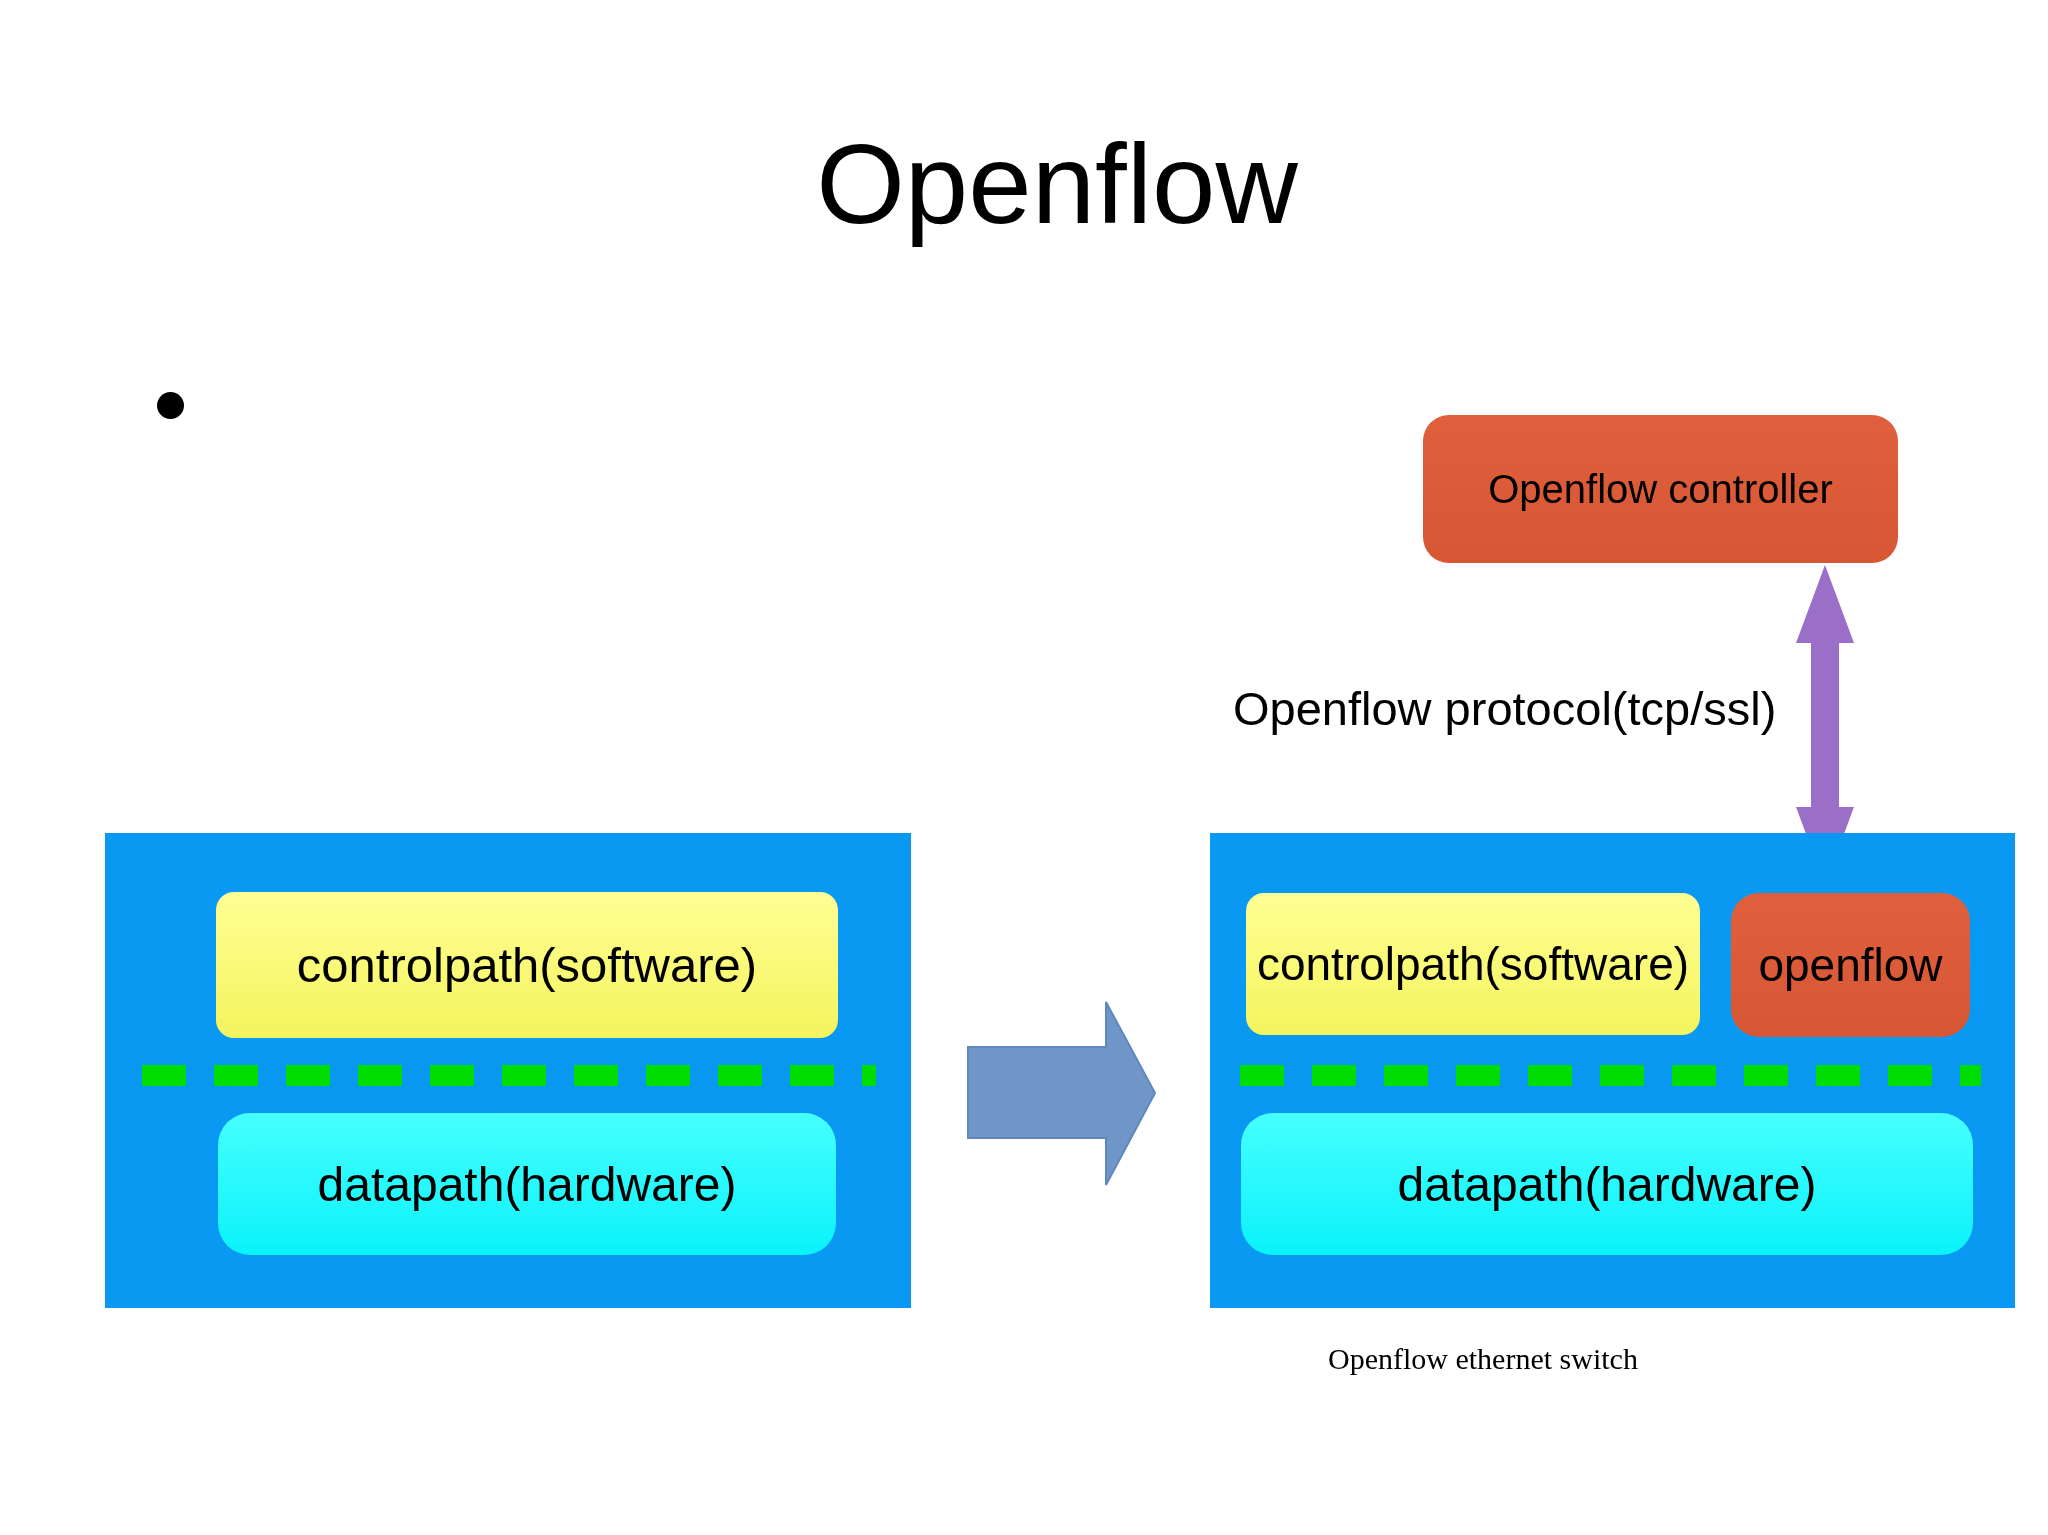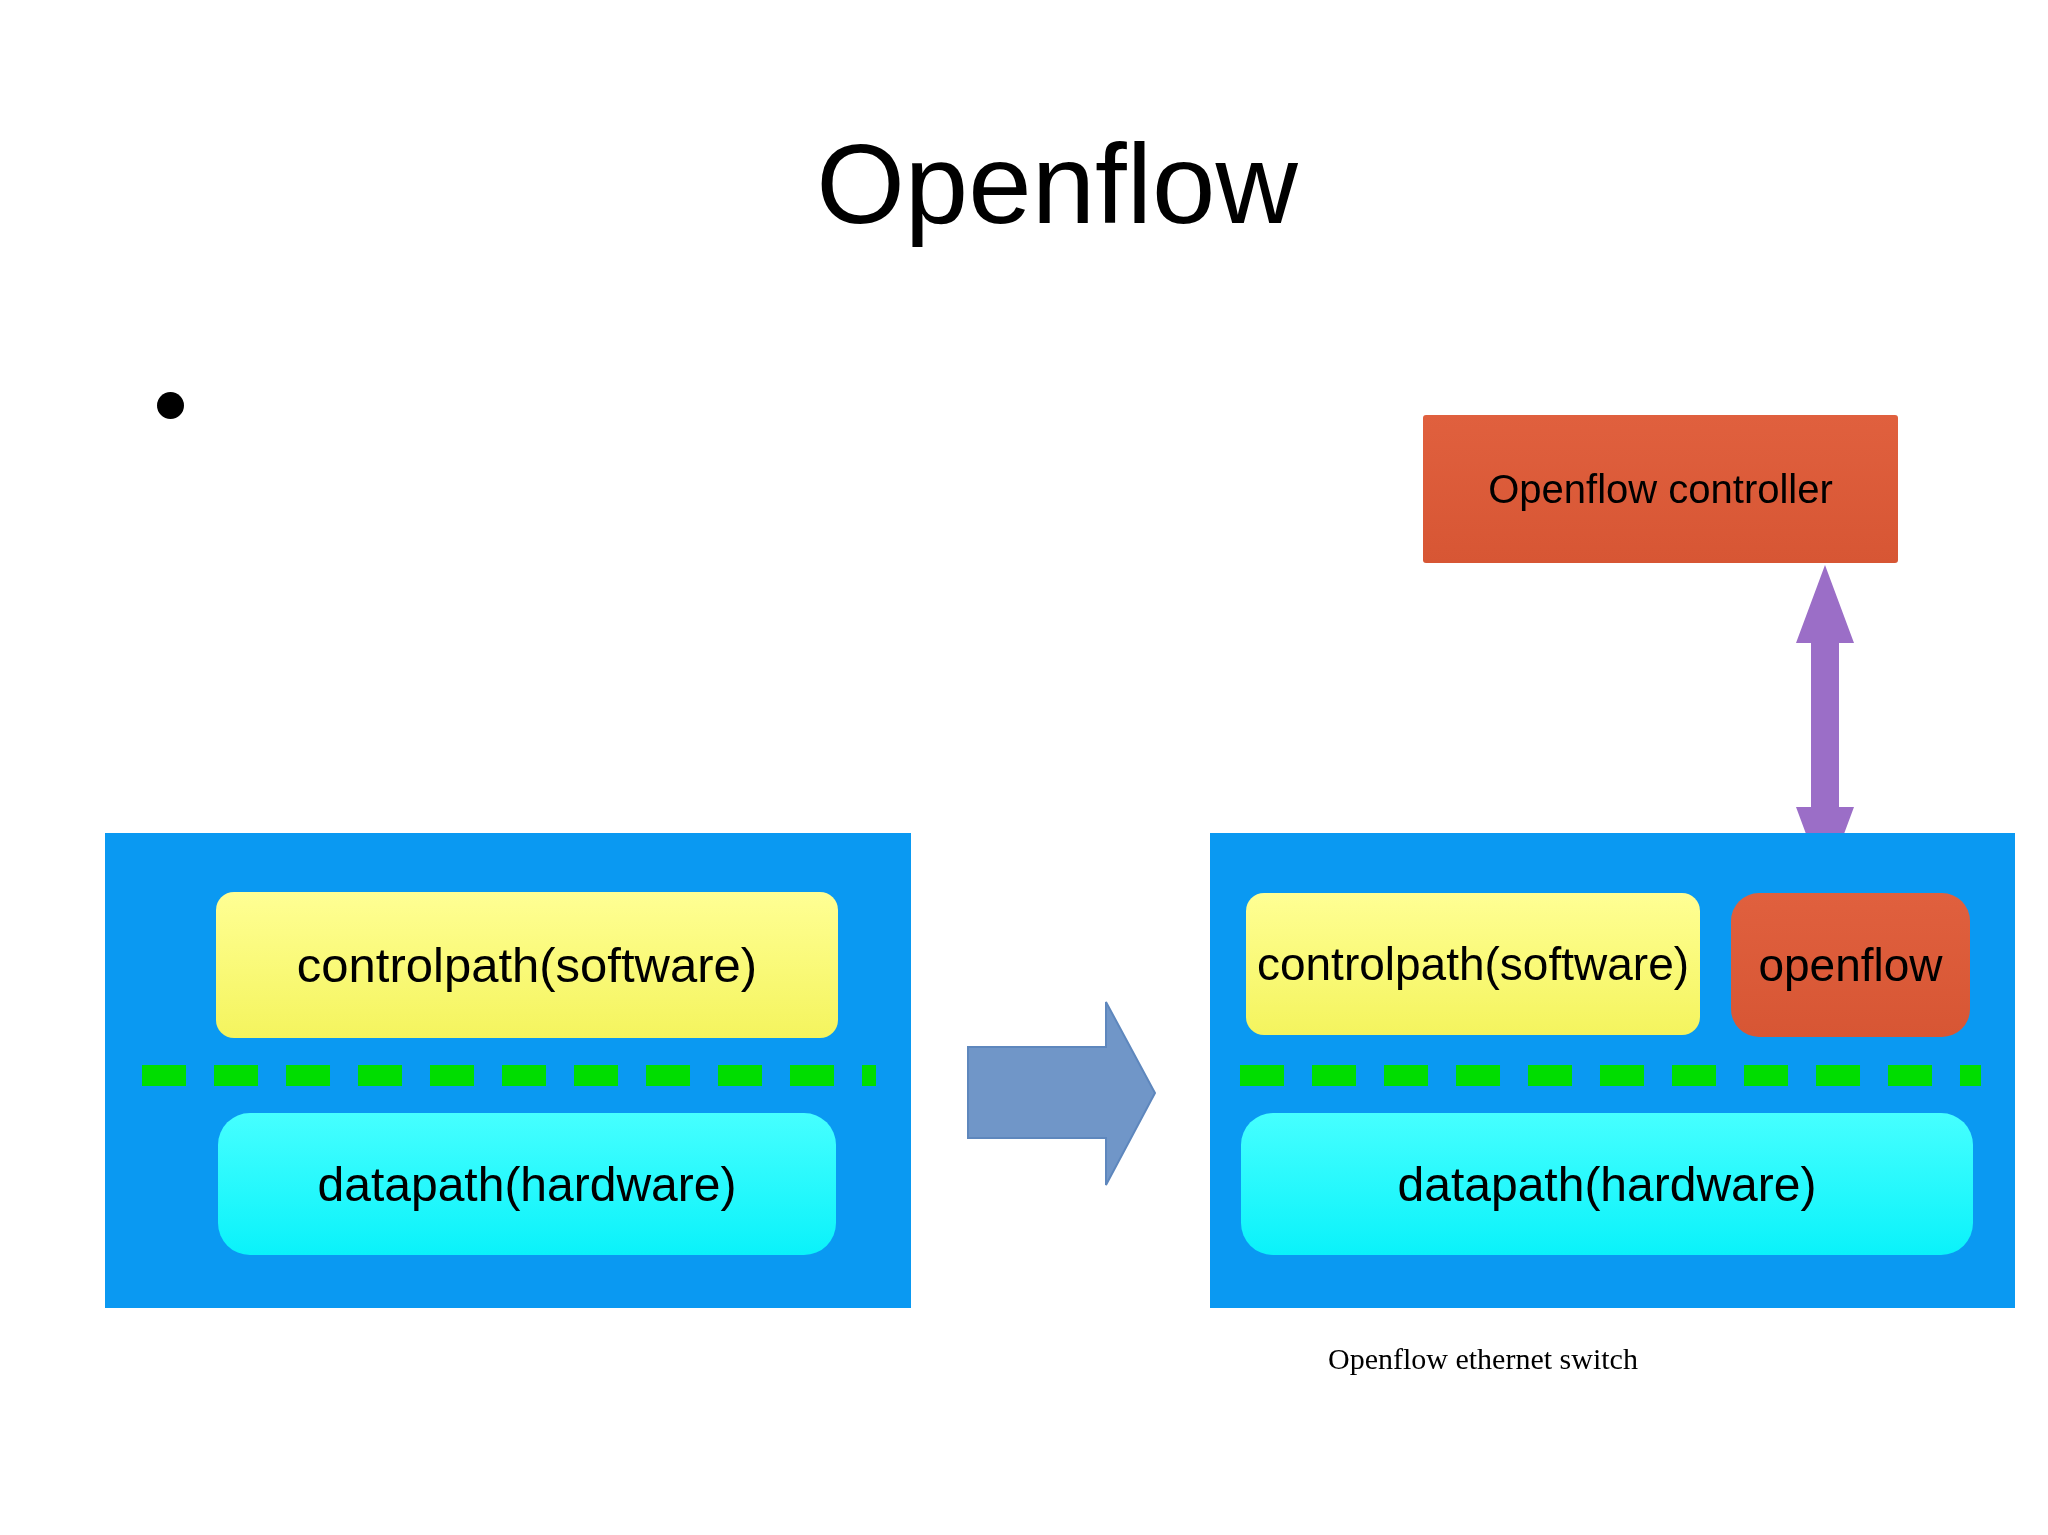--- a/index.html
+++ b/index.html
@@ -25,21 +25,21 @@
   #bullet-text{
     left:192px;top:376px;
     font-size:60px;line-height:1;white-space:nowrap;
   }
   .box{
     display:flex;align-items:center;justify-content:center;
     text-align:center;white-space:nowrap;
   }
   #controller{
     left:1390px;top:415px;width:475px;height:148px;
-    border-radius:3px;
+    border-radius:26px;
     background:linear-gradient(180deg,#e0603e,#d75634);
     font-size:40px;
   }
   #protocol-label{
     left:1200px;top:685px;
     font-size:47px;line-height:1;white-space:nowrap;
   }
   .switch{
     background:#0a99f2;
   }
@@ -80,20 +80,21 @@
 <div id="slide">
 
   <div id="title" class="abs">Openflow</div>
 
   <div id="bullet-marker" class="abs"></div>
 
   <div id="controller" class="abs box">
     <span>Openflow controller</span>
   </div>
 
+  <div id="protocol-label" class="abs">Openflow protocol(tcp/ssl)</div>
 
   <svg id="arrows" class="abs" viewBox="0 0 2048 1535" xmlns="http://www.w3.org/2000/svg">
     <polygon points="1792,565 1821,643 1806,643 1806,807 1821,807 1792,885 1763,807 1778,807 1778,643 1763,643" fill="#9b6ec7"></polygon>
     <polygon points="935,1047 1073,1047 1073,1002 1122,1093 1073,1185 1073,1138 935,1138" fill="#7096c8" stroke="#5e87bd" stroke-width="2"></polygon>
   </svg>
 
   <div id="left-switch" class="abs switch">
     <div id="left-controlpath" class="abs box controlpath">
       <span>controlpath(software)</span>
     </div>

